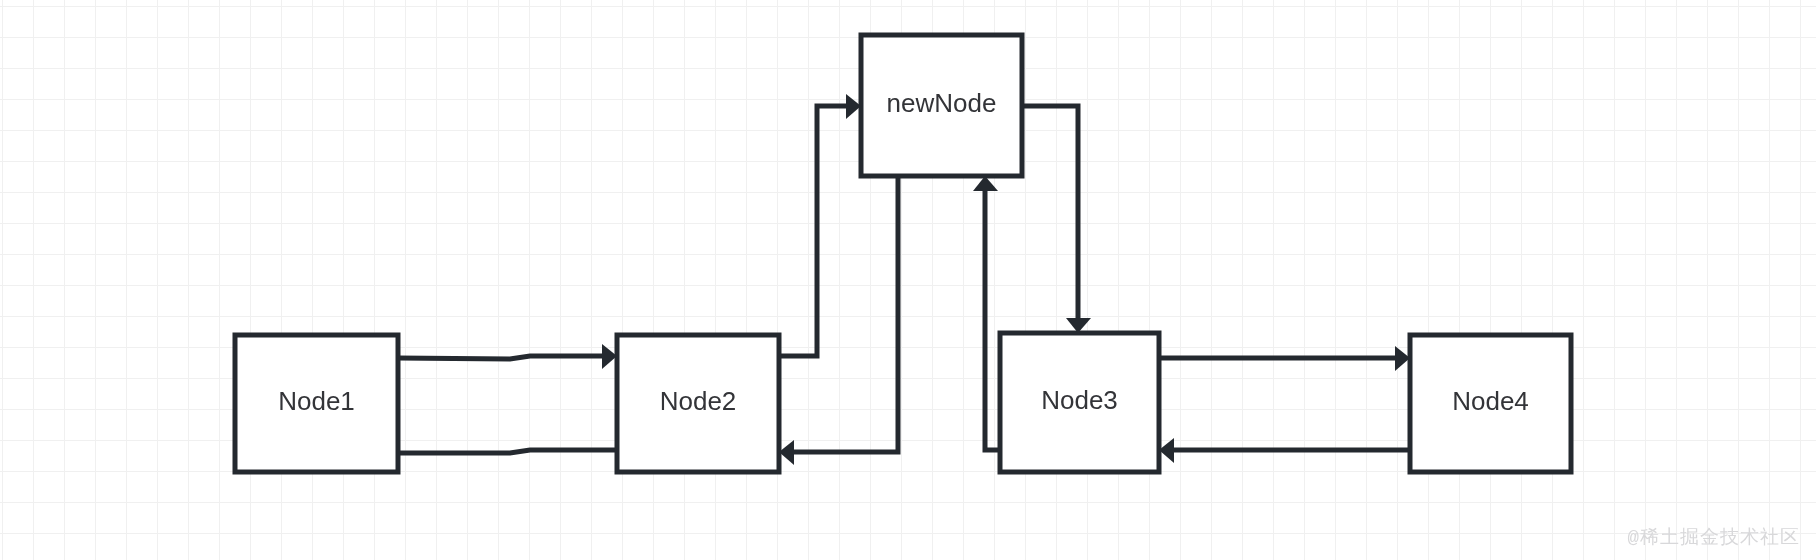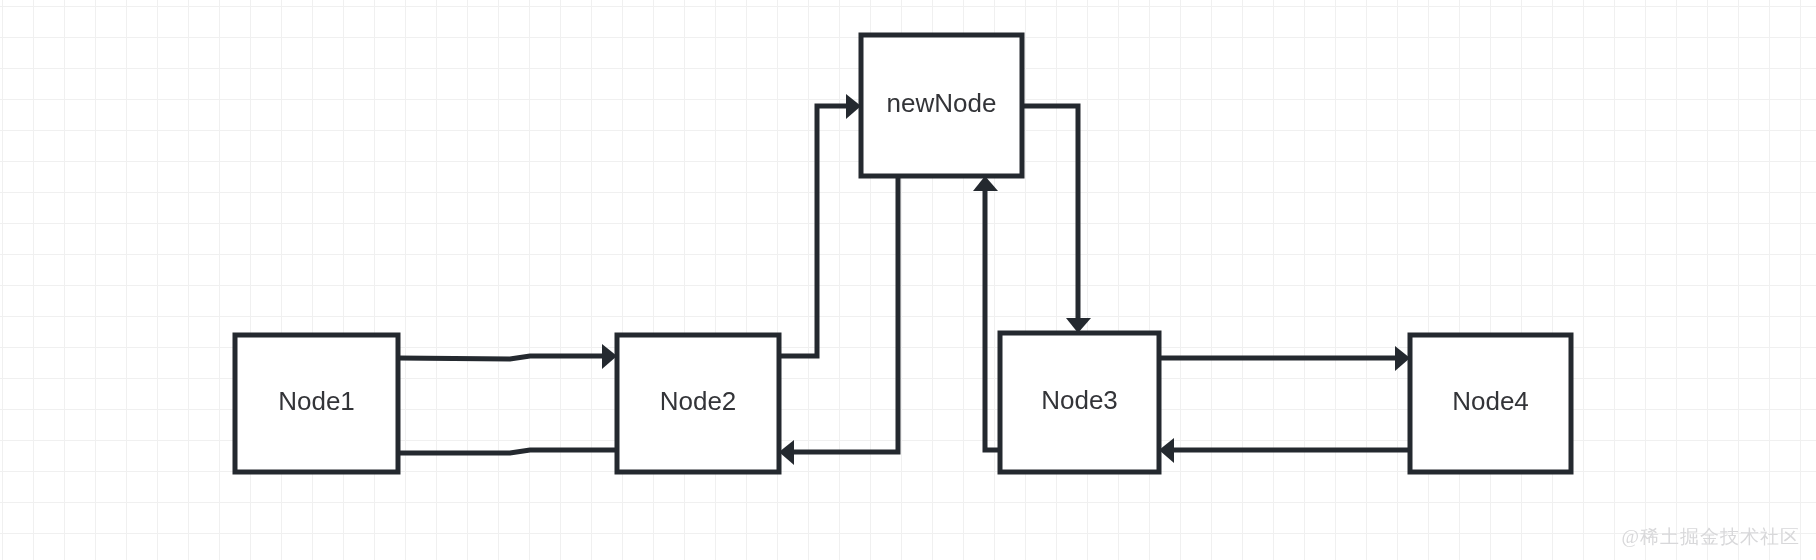--- a/index.html
+++ b/index.html
@@ -49,21 +49,21 @@
     stroke-linejoin: miter;
   }
   .arrowhead {
     fill: #24292f;
     stroke: none;
   }
   .watermark {
     position: absolute;
     right: 16px;
     bottom: 10px;
-    font-family: Liberation Serif, serif;
+    font-family: Liberation Mono, monospace;
     font-size: 19px;
     color: #d8d8da;
     letter-spacing: 1px;
     white-space: nowrap;
     user-select: none;
     margin-left: 44px;
   }
 </style>
 </head>
 <body>

